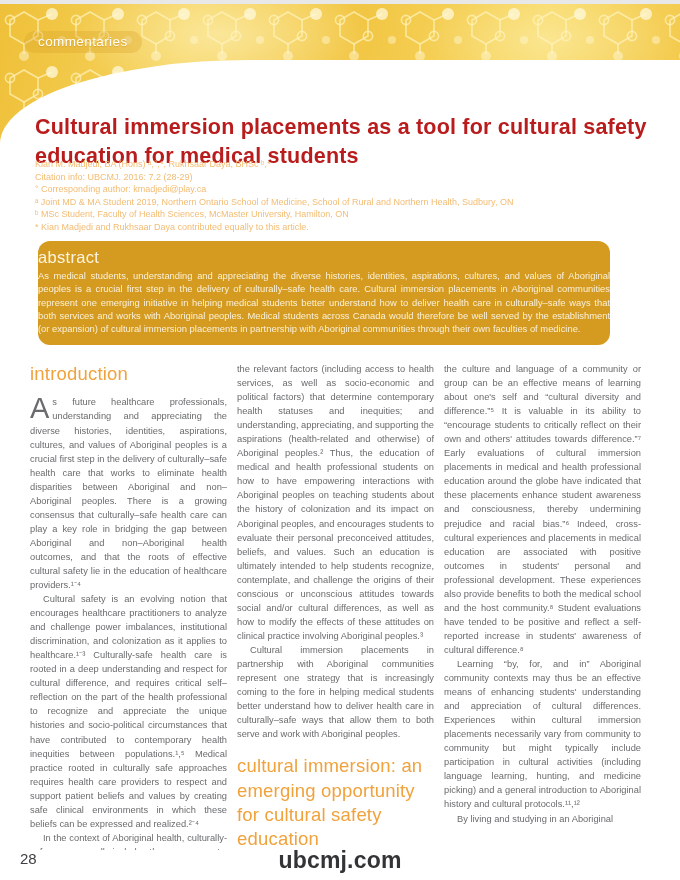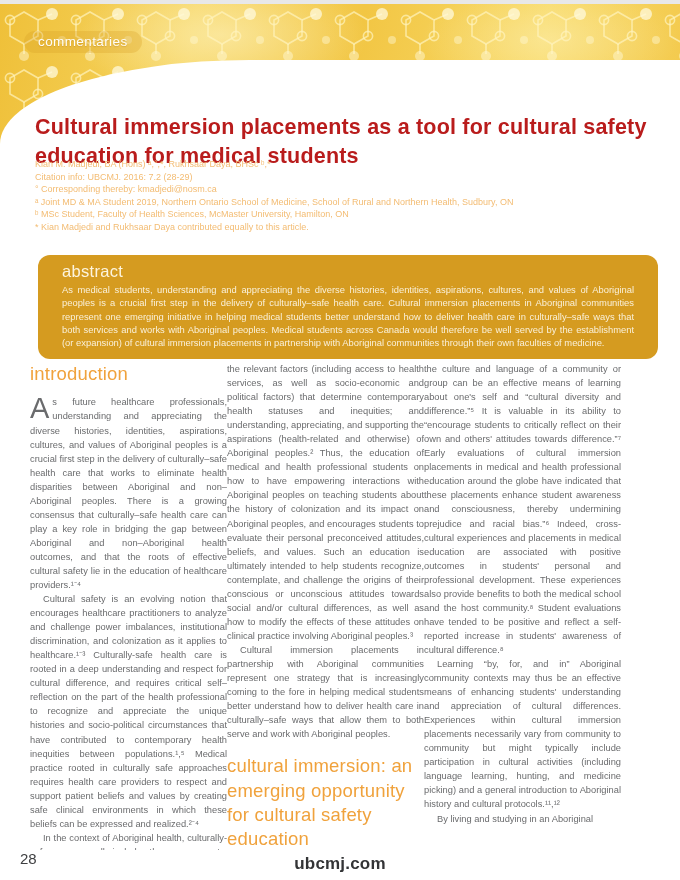--- a/index.html
+++ b/index.html
@@ -37,36 +37,36 @@
     letter-spacing:.2px;
   }
   .authors {
     position:absolute; left:35px; top:154px; width:615px;
     color:#f3bc73; font-size:9px; line-height:12.6px; font-weight:400;
   }
   .authors div { white-space:nowrap; overflow:hidden; }
 
   
   .abstract {
-    position:absolute; left:38px; top:251px; width:572px;
-    background:#d59b20; border-radius:12px; padding:5px 24px 10px;
+    position:absolute; left:38px; top:237px; width:572px;
+    background:#d59b20; border-radius:12px; padding:5px 0 10px;
   }
   .abstract h2 {
     margin:2px 0 2px; font-size:16.5px; font-weight:500;
     color:#fdf4dd; letter-spacing:.3px;
   }
   .abstract p {
     margin:0; color:#faf0d8; font-size:9.4px; line-height:13.3px;
     text-align:justify;
   }
 
   
   .columns {
     position:absolute; left:30px; top:358px; width:620px; height:488px;
-    display:flex; gap:0; overflow:hidden;
+    display:flex; gap:10px; overflow:hidden;
   }
   .col { width:197px; flex:0 0 197px; }
   .col h2 {
     margin:0 0 9px; font-size:18.5px; font-weight:500; line-height:1.32;
     color:#f0a23c; letter-spacing:.2px;
   }
   .col h2.mid { margin:13px 0 10px; }
   .col p {
     margin:0; font-size:9.3px; line-height:14.05px; color:#6a6b6d;
     text-align:justify;
@@ -74,21 +74,21 @@
   .indent { text-indent:13px; }
   .dropcap {
     float:left; font-size:29px; line-height:23px; padding:2px 3px 0 0;
     color:#6a6b6d;
   }
 
   
   .footer-num { position:absolute; left:20px; bottom:17px; font-size:15px; color:#3f4042; }
   .footer-site {
     position:absolute; left:0; right:0; bottom:10px; text-align:center;
-    font-size:17px; font-weight:600; color:#333436; letter-spacing:.2px;
+    font-size:23px; font-weight:600; color:#333436; letter-spacing:.2px;
   }
 </style>
 </head>
 <body>
 
 <div class="page">
 
   <div class="header">
     <div class="glow1"></div>
     <div class="glow2"></div>
@@ -111,21 +111,21 @@
     </svg>
     <div class="header-curve"></div>
     <div class="commentaries">commentaries</div>
   </div>
 
   <h1 class="title">Cultural immersion placements as a tool for cultural safety education for medical students</h1>
 
   <div class="authors">
     <div>Kian M. Madjedi, BA (Hons) ᵃ,°,*, Rukhsaar Daya, BHSc ᵇ,*</div>
     <div>Citation info:  UBCMJ. 2016: 7.2 (28-29)</div>
-    <div>° Corresponding thereby: kmadjedi@nosm.ca</div>
+    <div>° Corresponding author: kmadjedi@play.ca</div>
     <div>ᵃ Joint MD &amp; MA Student 2019, Northern Ontario School of Medicine, School of Rural and Northern Health, Sudbury, ON</div>
     <div>ᵇ MSc Student, Faculty of Health Sciences, McMaster University, Hamilton, ON</div>
     <div>* Kian Madjedi and Rukhsaar Daya contributed equally to this article.</div>
   </div>
 
   <div class="abstract">
     <h2>abstract</h2>
     <p>As medical students, understanding and appreciating the diverse histories, identities, aspirations, cultures, and values of Aboriginal peoples is a crucial first step in the delivery of culturally–safe health care. Cultural immersion placements in Aboriginal communities represent one emerging initiative in helping medical students better understand how to deliver health care in culturally–safe ways that both services and works with Aboriginal peoples. Medical students across Canada would therefore be well served by the establishment (or expansion) of cultural immersion placements in partnership with Aboriginal communities through their own faculties of medicine.</p>
   </div>
 

